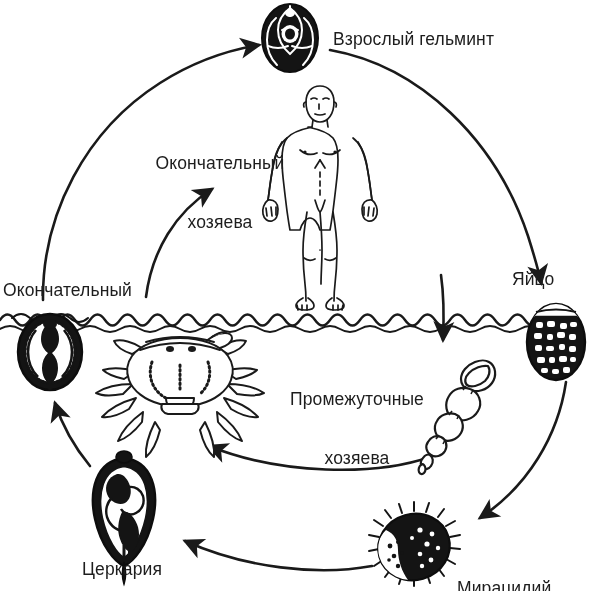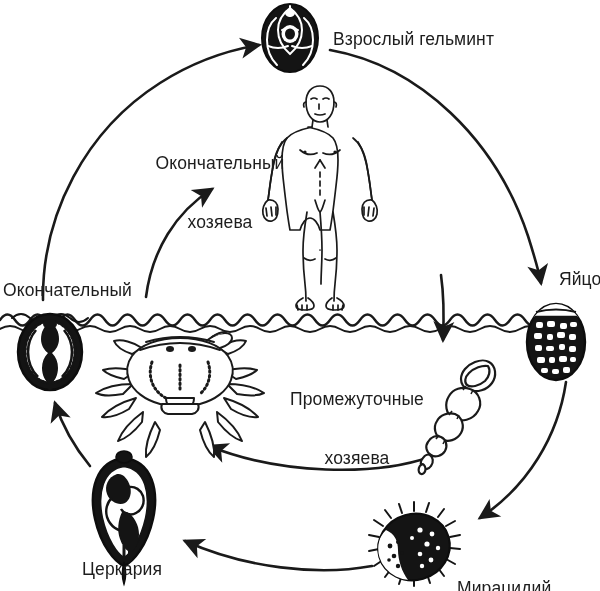--- a/index.html
+++ b/index.html
@@ -27,21 +27,21 @@
     font-size:17.5px;
     line-height:1.12;
     color:#1d1d1d;
     white-space:pre;
     letter-spacing:0.1px;
     font-weight:400;
   }
   .lbl.center{text-align:center;}
   #lbl-adult{ left:333px; top:30px; }
   #lbl-definitive{ left:140px; top:115px; text-align:center; width:160px; }
-  #lbl-egg{ left:559px; top:270px; }
+  #lbl-egg{ left:512px; top:270px; }
   #lbl-meta{ left:3px;   top:281px; }
   #lbl-inter{ left:277px; top:351px; text-align:center; width:160px; }
   #lbl-cerc{ left:82px;  top:560px; }
   #lbl-mirac{ left:457px; top:579px; }
 </style>
 </head>
 <body>
 
 <div id="stage">
 

